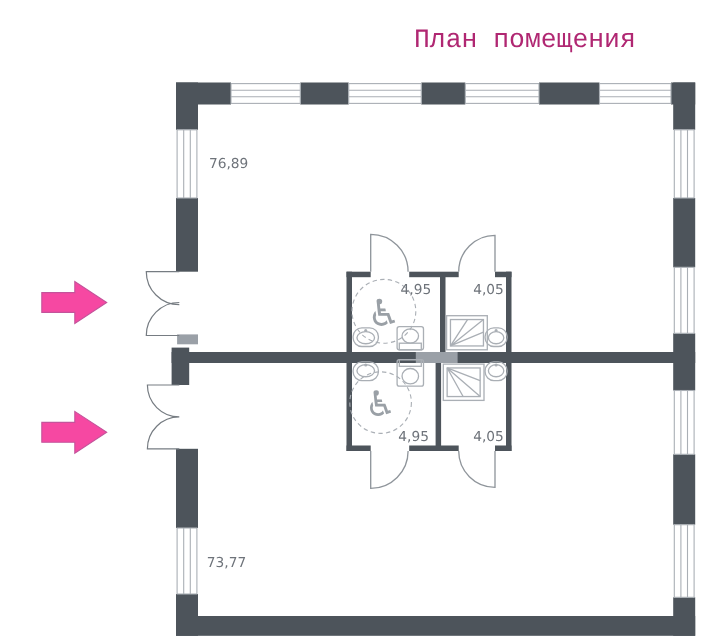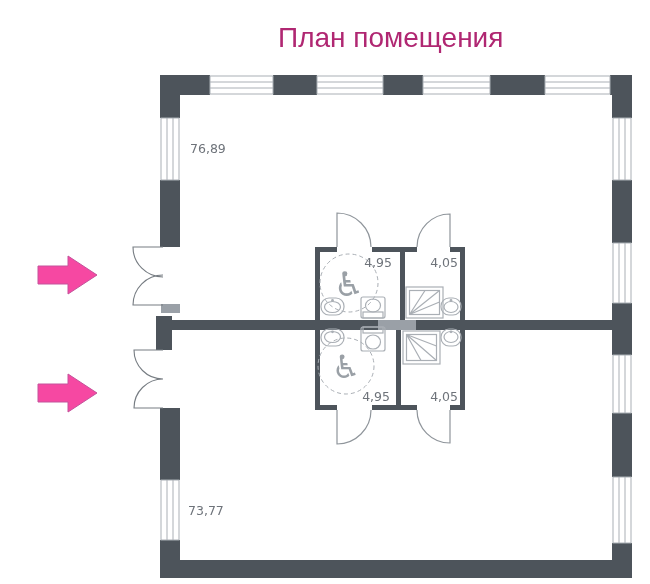--- a/index.html
+++ b/index.html
@@ -1,18 +1,18 @@
 <!DOCTYPE html>
 <html style="--background: #ffffff; --title: #b02772; --wall: #4d545b; --wall_light: #9aa0a7; --line: #aaafb5; --door: #8f959b; --door_dark: #767c82; --label: #6e737a; --arrow: #f648a2; --arrow_edge: #c4539b;"><head>
 <meta charset="utf-8">
 <style>
   html,body{margin:0;padding:0;background:#fff;}
   .stage{position:relative;width:650px;height:584px;background:var(--background,#fff);overflow:hidden;font-family:"DejaVu Sans",sans-serif;}
-  .title{position:absolute;left:278px;top:22px;width:300px;text-align:left;
-         font-family:Liberation Sans, sans-serif;font-size:28px;line-height:32px;
+  .title{position:absolute;left:278px;top:22px;width:300px;text-align:right;
+         font-family:Liberation Mono, monospace;font-size:24px;line-height:32px;
          color:var(--title,#b02772);white-space:nowrap;}
   .plan-svg{position:absolute;left:0;top:0;}
   .wall{fill:var(--wall,#4d545b);}
   .wall-light{fill:var(--wall_light,#9aa0a7);}
   .win{fill:#ffffff;stroke:var(--line,#aaafb5);stroke-width:1;}
   .winlines{stroke:var(--line,#aaafb5);stroke-width:1;fill:none;}
   .door{stroke:var(--door,#8f959b);fill:none;stroke-width:1.2;}
   .door-dark{stroke:var(--door_dark,#767c82);fill:none;stroke-width:1.1;}
   .fx{stroke:var(--line,#aaafb5);fill:none;stroke-width:1.2;}
   .fxf{fill:var(--line,#aaafb5);}

